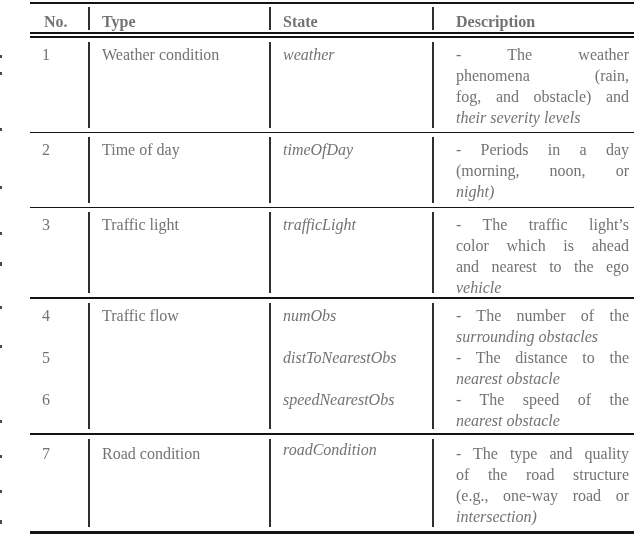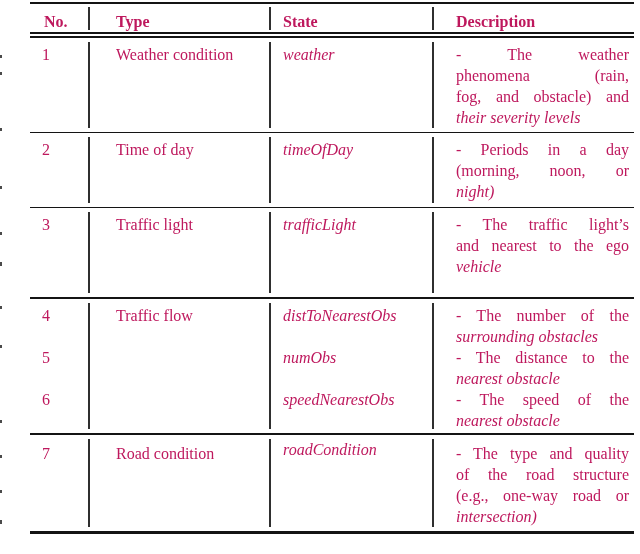--- a/index.html
+++ b/index.html
@@ -1,20 +1,20 @@
 <!DOCTYPE html>
 <html><head>
 <meta charset="utf-8">
 <style>
   html,body{margin:0;padding:0;}
   .canvas{
     position:relative; width:640px; height:554px; background:#ffffff;
     overflow:hidden;
     font-family:"Liberation Serif","DejaVu Serif",serif;
-    color:#be185d;
+    color:#737373;
     -webkit-font-smoothing:antialiased;
   }
   .tbl{
     position:absolute; left:30px; top:2px; width:604px;
     font-size:16px; line-height:21px;
   }
   .rule{ background:#141414; width:100%; }
   .r-top{ height:2.4px; }
   .r-hd-a{ height:2px; }
   .r-hd-gap{ height:2.5px; background:#ffffff; }
@@ -24,21 +24,21 @@
   .r-bottom{ height:3.5px; }
   .block{
     position:relative; display:grid;
     grid-template-columns:58px 181px 163px 202px;
     box-sizing:border-box;
   }
   .vbar{ position:absolute; top:4px; bottom:4px; width:1.5px; background:#2f2f2f; }
   .v1{ left:58px; } .v2{ left:239px; } .v3{ left:402px; }
   .cell{ box-sizing:border-box; padding-top:6px; }
   .c-no{ padding-left:12px; }
-  .c-type{ padding-left:28px; }
+  .c-type{ padding-left:14px; }
   .c-state{ padding-left:14px; font-style:italic; }
   .c-desc{ padding-left:24px; padding-right:5px; }
   .hd .cell{ padding-top:7px; font-weight:700; }
   .hd .c-no{ padding-left:14px; }
   .dl{ text-align:justify; text-align-last:justify; }
   .dl.last{ text-align-last:left;font-style:italic; }
   .sub{ height:42px; }
   .afx{ position:absolute; left:0; width:2px; background:#4a4a4a; }
 </style>
 </head>
@@ -112,40 +112,41 @@
 
     <div class="block" style="height:88.5px">
       <span class="vbar v1"></span>
       <span class="vbar v2"></span>
       <span class="vbar v3"></span>
       <div class="cell c-no">3</div>
       <div class="cell c-type">Traffic light</div>
       <div class="cell c-state">trafficLight</div>
       <div class="cell c-desc">
         <div class="dl">- The traffic light’s</div>
+        <div class="dl">color which is ahead</div>
         <div class="dl">and nearest to the ego</div>
         <div class="dl last">vehicle</div>
       </div>
     </div>
 
     <div class="rule r-med"></div>
 
     <div class="block" style="height:134px">
       <span class="vbar v1"></span>
       <span class="vbar v2"></span>
       <span class="vbar v3"></span>
       <div class="cell c-no">
         <div class="sub">4</div>
         <div class="sub">5</div>
         <div class="sub">6</div>
       </div>
       <div class="cell c-type">Traffic flow</div>
       <div class="cell c-state">
+        <div class="sub">numObs</div>
         <div class="sub">distToNearestObs</div>
-        <div class="sub">numObs</div>
         <div class="sub">speedNearestObs</div>
       </div>
       <div class="cell c-desc">
         <div class="sub">
           <div class="dl">- The number of the</div>
           <div class="dl last">surrounding obstacles</div>
         </div>
         <div class="sub">
           <div class="dl">- The distance to the</div>
           <div class="dl last">nearest obstacle</div>

